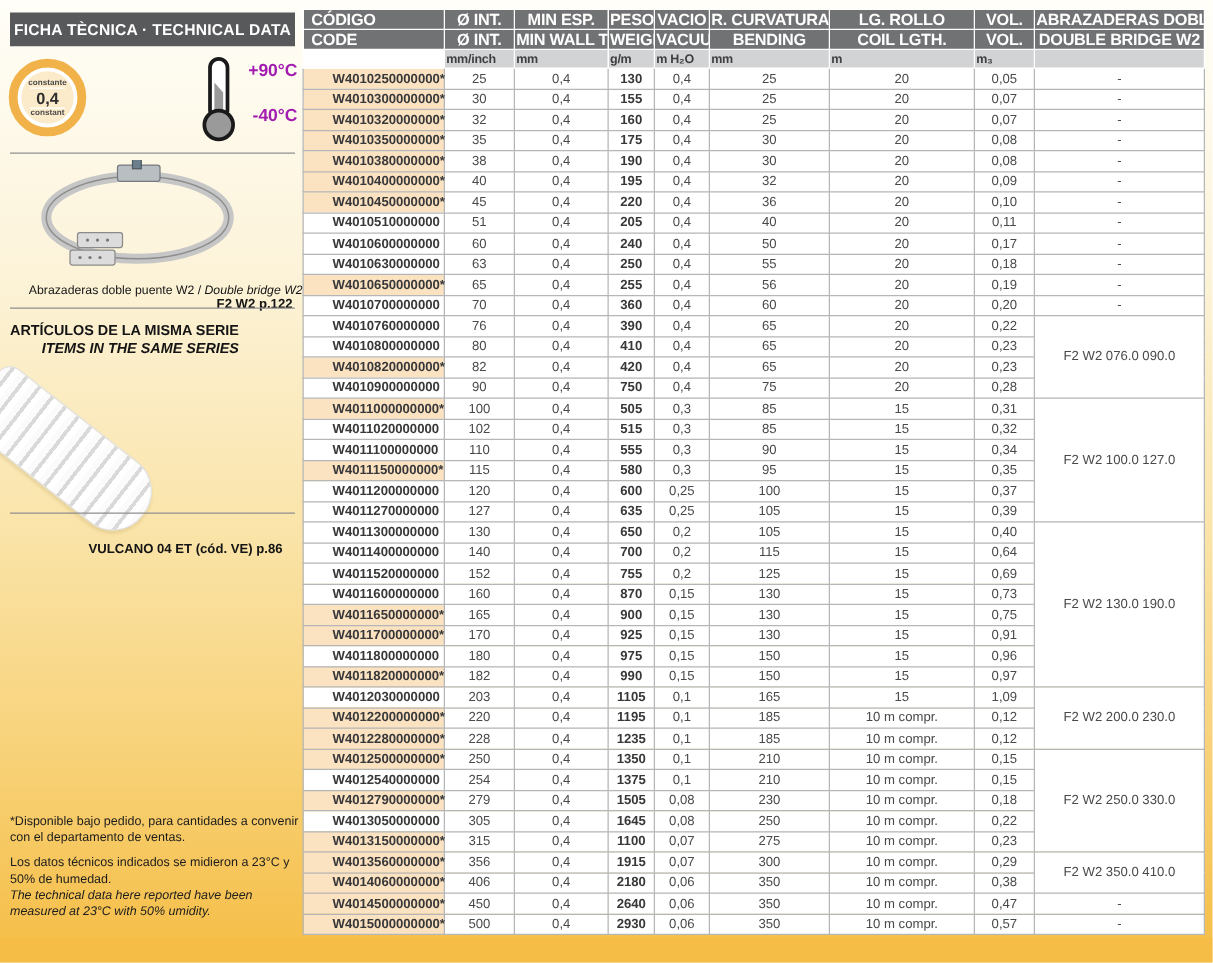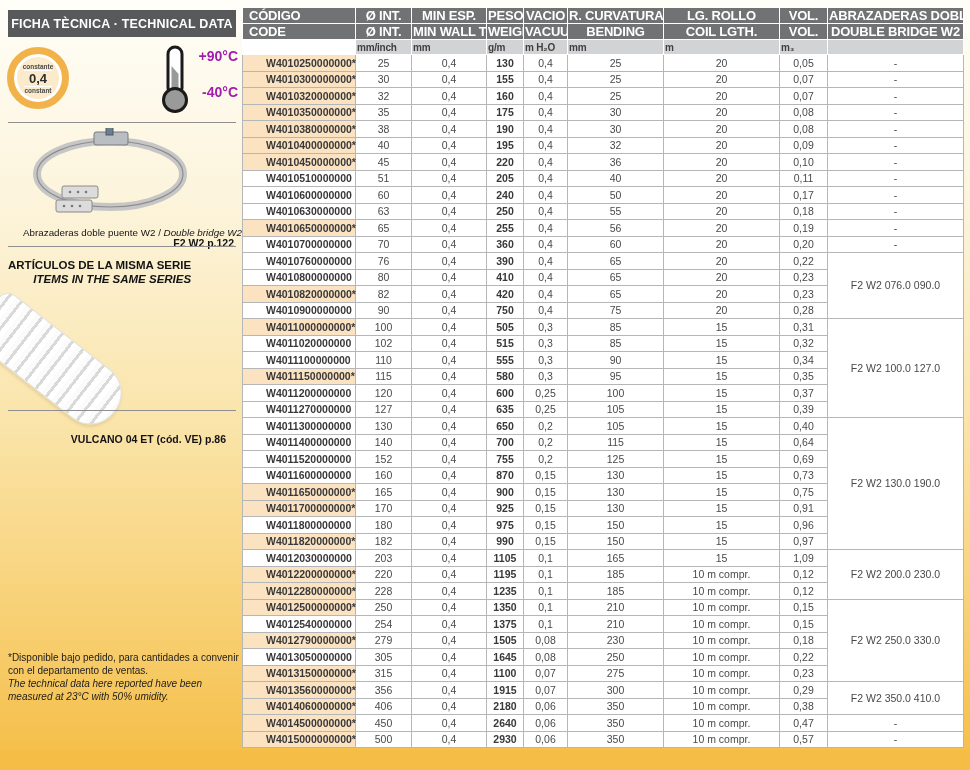--- a/index.html
+++ b/index.html
@@ -101,20 +101,21 @@
     <div class="en">ITEMS IN THE SAME SERIES</div>
   </div>
 
   <div class="hose-fig"></div>
   <div class="vulcano-ref">VULCANO 04 ET (cód. VE) p.86</div>
 
   <div class="divider d3"></div>
 
   <div class="notes">
     <p>*Disponible bajo pedido, para cantidades a convenir con el departamento de ventas.</p>
+    <p class="gap">Los datos técnicos indicados se midieron a 23°C y 50% de humedad.</p>
     <p class="en">The technical data here reported have been measured at 23°C with 50% umidity.</p>
   </div>
 </div>
 
 <div class="table-wrap">
   <table>
     <colgroup>
       <col style="width:113px">
         <col style="width:56px">
         <col style="width:75px">

